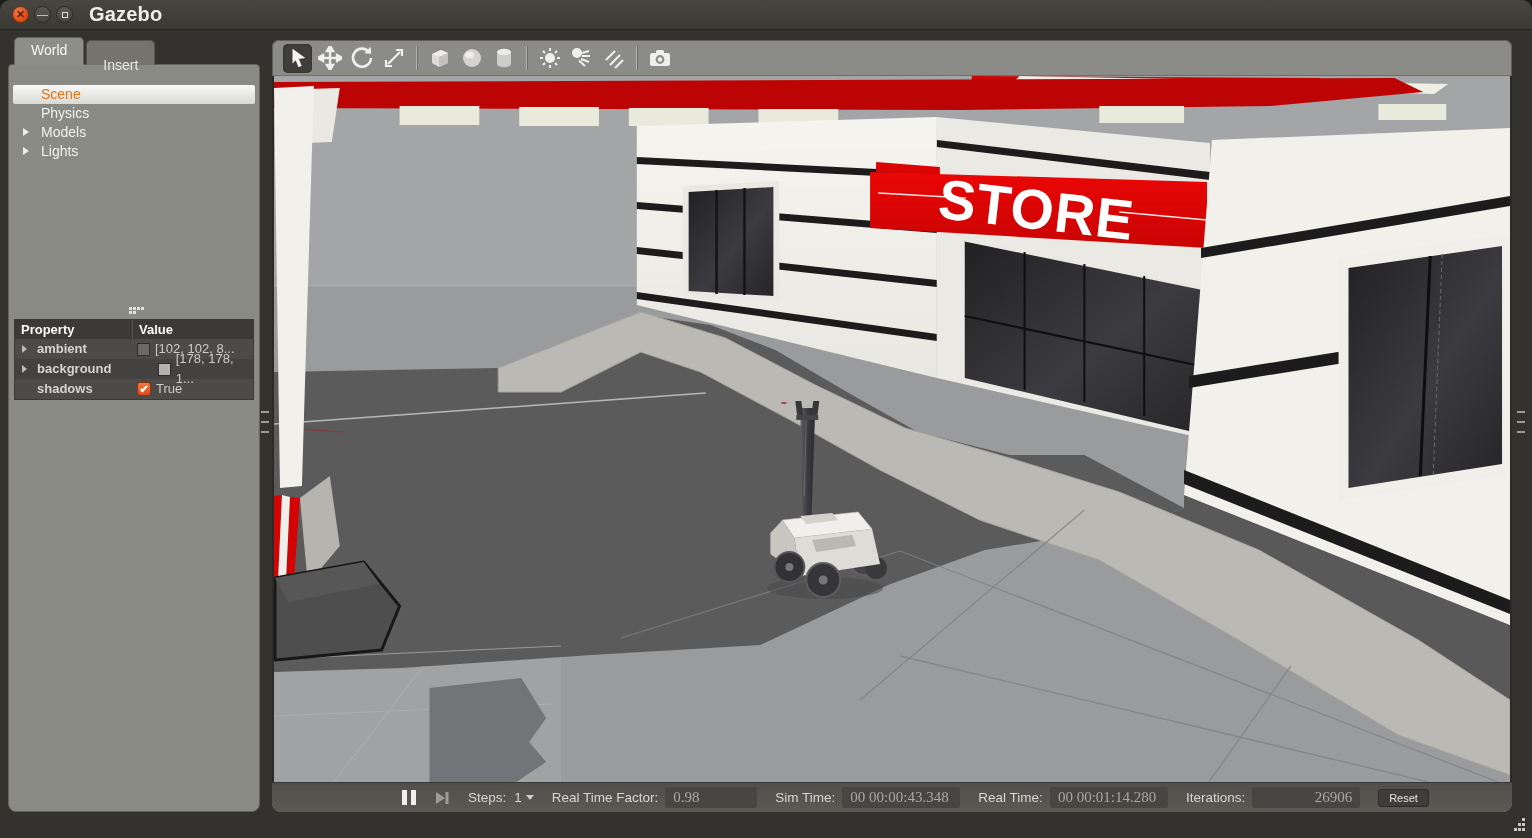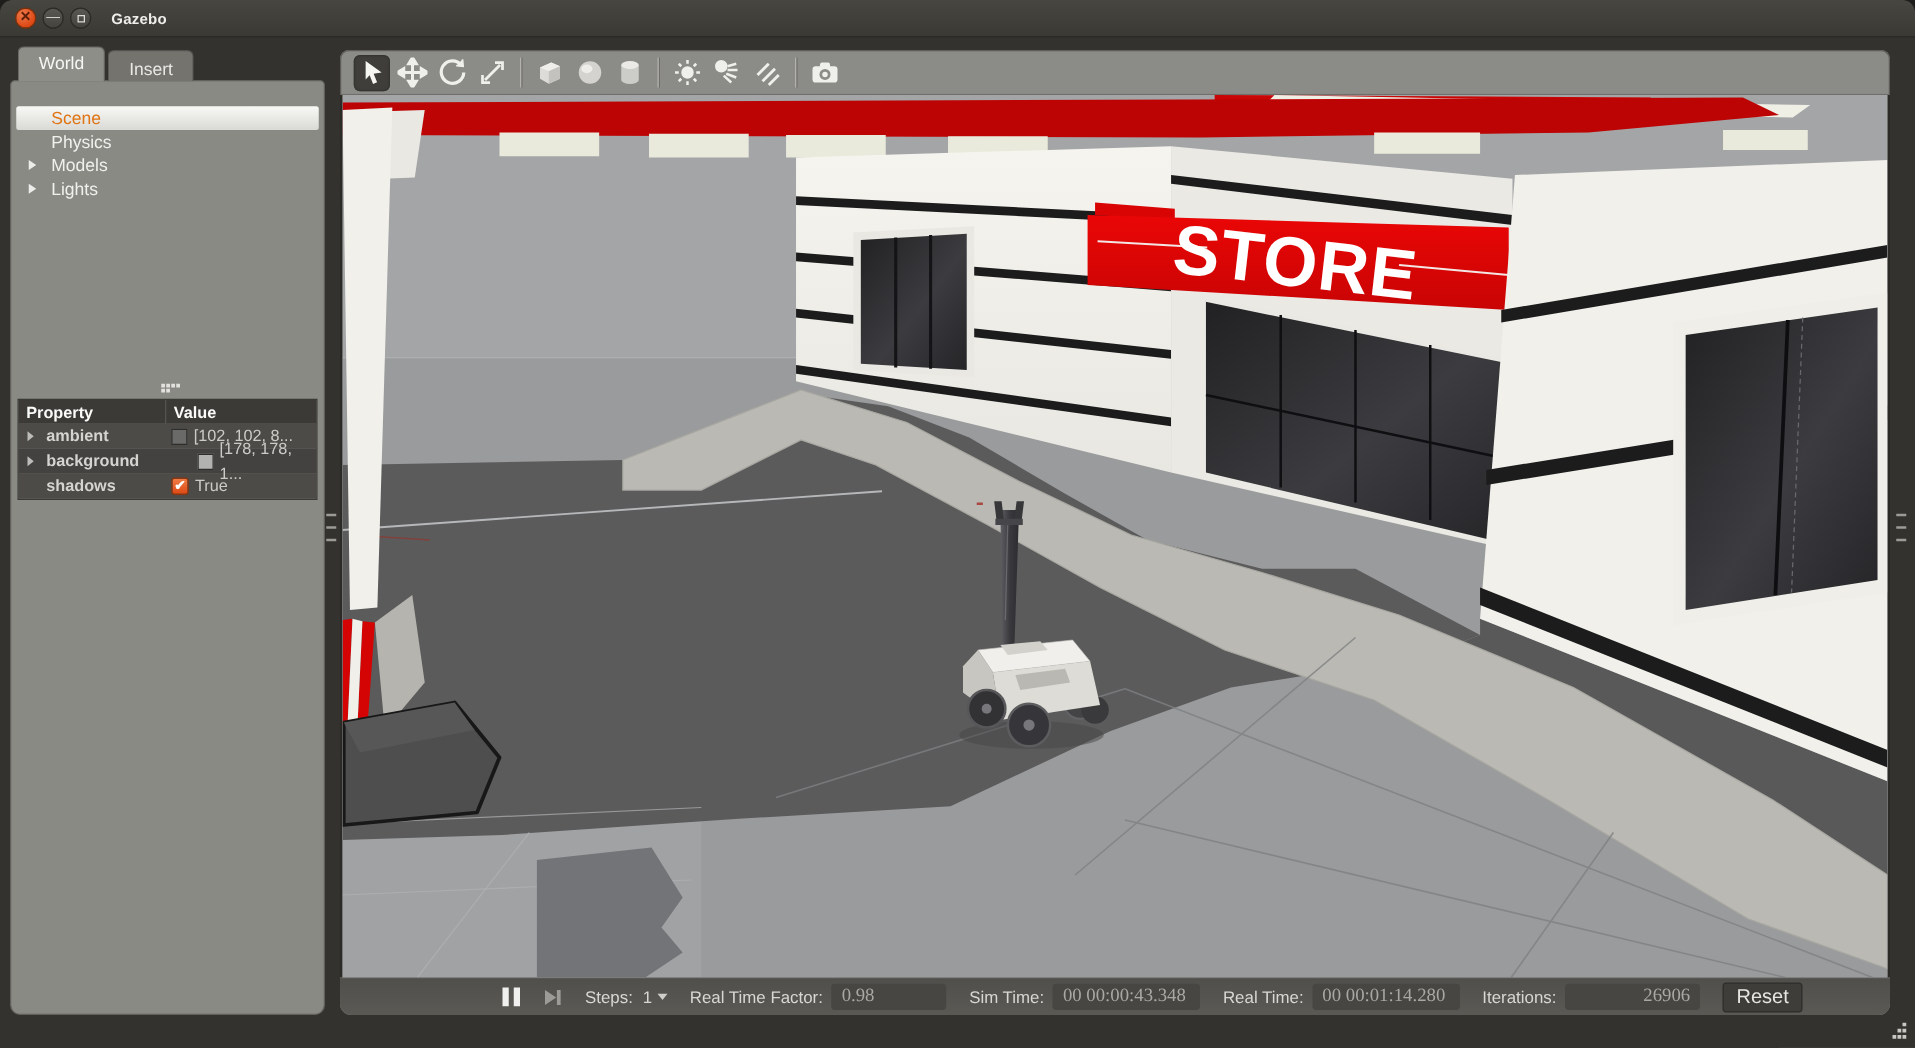--- a/index.html
+++ b/index.html
@@ -8,27 +8,27 @@
 
   
   .titlebar { position:absolute; left:0; top:0; width:100%; height:30px;
     background:linear-gradient(#474640,#3a3934); border-radius:10px 10px 0 0;
     display:flex; align-items:center; border-bottom:1px solid #262522; }
   .winbtn { width:17px; height:17px; border-radius:50%; margin-left:5px; display:flex; align-items:center; justify-content:center;
     font-size:11px; line-height:1; cursor:default; }
   .winbtn.close { margin-left:12px; background:radial-gradient(circle at 35% 30%, #f07a4a, #dd4814 70%); border:1px solid #76300e; color:#5e1f08; font-weight:bold; }
   .winbtn.minmax { background:linear-gradient(#5a5852,#45433e); border:1px solid #2b2a26; color:#dcdbd7; }
   .winbtn .sq { width:6px; height:6px; border:1.5px solid #dcdbd7; display:block; }
-  .win-title { color:#efeeeb; font-weight:bold; font-size:12px; margin-left:16px; letter-spacing:.2px; }
+  .win-title { color:#efeeeb; font-weight:bold; font-size:20px; margin-left:16px; letter-spacing:.2px; }
 
   
   .tabrow { position:absolute; left:14px; top:37px; display:flex; align-items:flex-end; height:28px; z-index:3; }
   .tab { border-radius:5px 5px 0 0; padding:4px 16px 6px 16px; font-size:14px; }
   .tab.active { background:#8e8e89; color:#f6f6f4; height:28px; border:1px solid #63625d; border-bottom:none; }
-  .tab.inactive { background:#74736e; color:#e9e8e5; height:25px; border:1px solid #55544f; border-bottom:none; margin-left:2px; padding-top:6px; }
+  .tab.inactive { background:#74736e; color:#e9e8e5; height:25px; border:1px solid #55544f; border-bottom:none; margin-left:2px; padding-top:16px; }
 
   .panel { position:absolute; left:8px; top:64px; width:252px; height:748px; background:#8a8a85; border-radius:4px 4px 8px 8px;
     border:1px solid #62615c; }
   .tree { position:absolute; left:4px; top:20px; width:242px; }
   .tree-item { position:relative; height:19px; line-height:19px; font-size:14px; color:#f0f0ed; padding-left:28px; }
   .tree-item.selected { background:linear-gradient(#f8f8f6,#d9d9d5); border-radius:2px; color:#e07413; }
   .tree-caret { position:absolute; left:10px; top:5px; width:0; height:0; border-left:6px solid #ececea; border-top:4px solid transparent; border-bottom:4px solid transparent; }
 
   .grip-dots { position:absolute; left:120px; top:242px; width:16px; height:7px; display:flex; flex-wrap:wrap; gap:1px; }
   .grip-dots i { width:3px; height:3px; background:#e2e1de; }
@@ -62,21 +62,21 @@
   .tsep { width:1px; height:24px; background:#b3b2ae; margin:0 5px; box-shadow:1px 0 0 #6e6d69; }
 
   .scene-wrap { position:absolute; left:0; top:36px; width:1240px; height:706px; background:#a4a5a7; border-left:2px solid #2b2a27; border-right:2px solid #2b2a27; overflow:hidden; }
   .scene-wrap svg { display:block; }
 
   .statusbar { position:absolute; left:0; bottom:0; width:100%; height:30px; background:linear-gradient(#504f4b,#5a5954);
     border-radius:0 0 9px 9px; border-top:1px solid #393835; display:flex; align-items:center; font-size:13.5px; color:#d8d7d3;
     padding-left:130px; }
   .sb-label { margin-left:18px; }
   .sb-box { margin-left:7px; background:#474643; color:#a9a8a4; border-radius:3px; padding:2px 8px; font-size:15px;font-family:Liberation Serif, serif; }
-  .sb-btn { margin-left:18px; background:#3e3d3a; color:#e6e5e2; border-radius:3px; padding:2px 10px; font-size:16px; border:1px solid #2e2d2a; }
+  .sb-btn { margin-left:18px; background:#3e3d3a; color:#e6e5e2; border-radius:3px; padding:2px 10px; font-size:11px; border:1px solid #2e2d2a; }
   .pauseicon { display:flex; gap:4px; }
   .pauseicon i { width:5px; height:15px; background:#f0f0ee; display:block; }
   .stepicon { margin-left:18px; display:flex; align-items:center; }
   .spin-caret { display:inline-block; width:0; height:0; border-top:5px solid #cfcecb; border-left:4px solid transparent; border-right:4px solid transparent; margin-left:4px; vertical-align:middle; }
   .steps-val { margin-left:8px; }
 </style>
 </head>
 <body>
 
 <div class="window">

